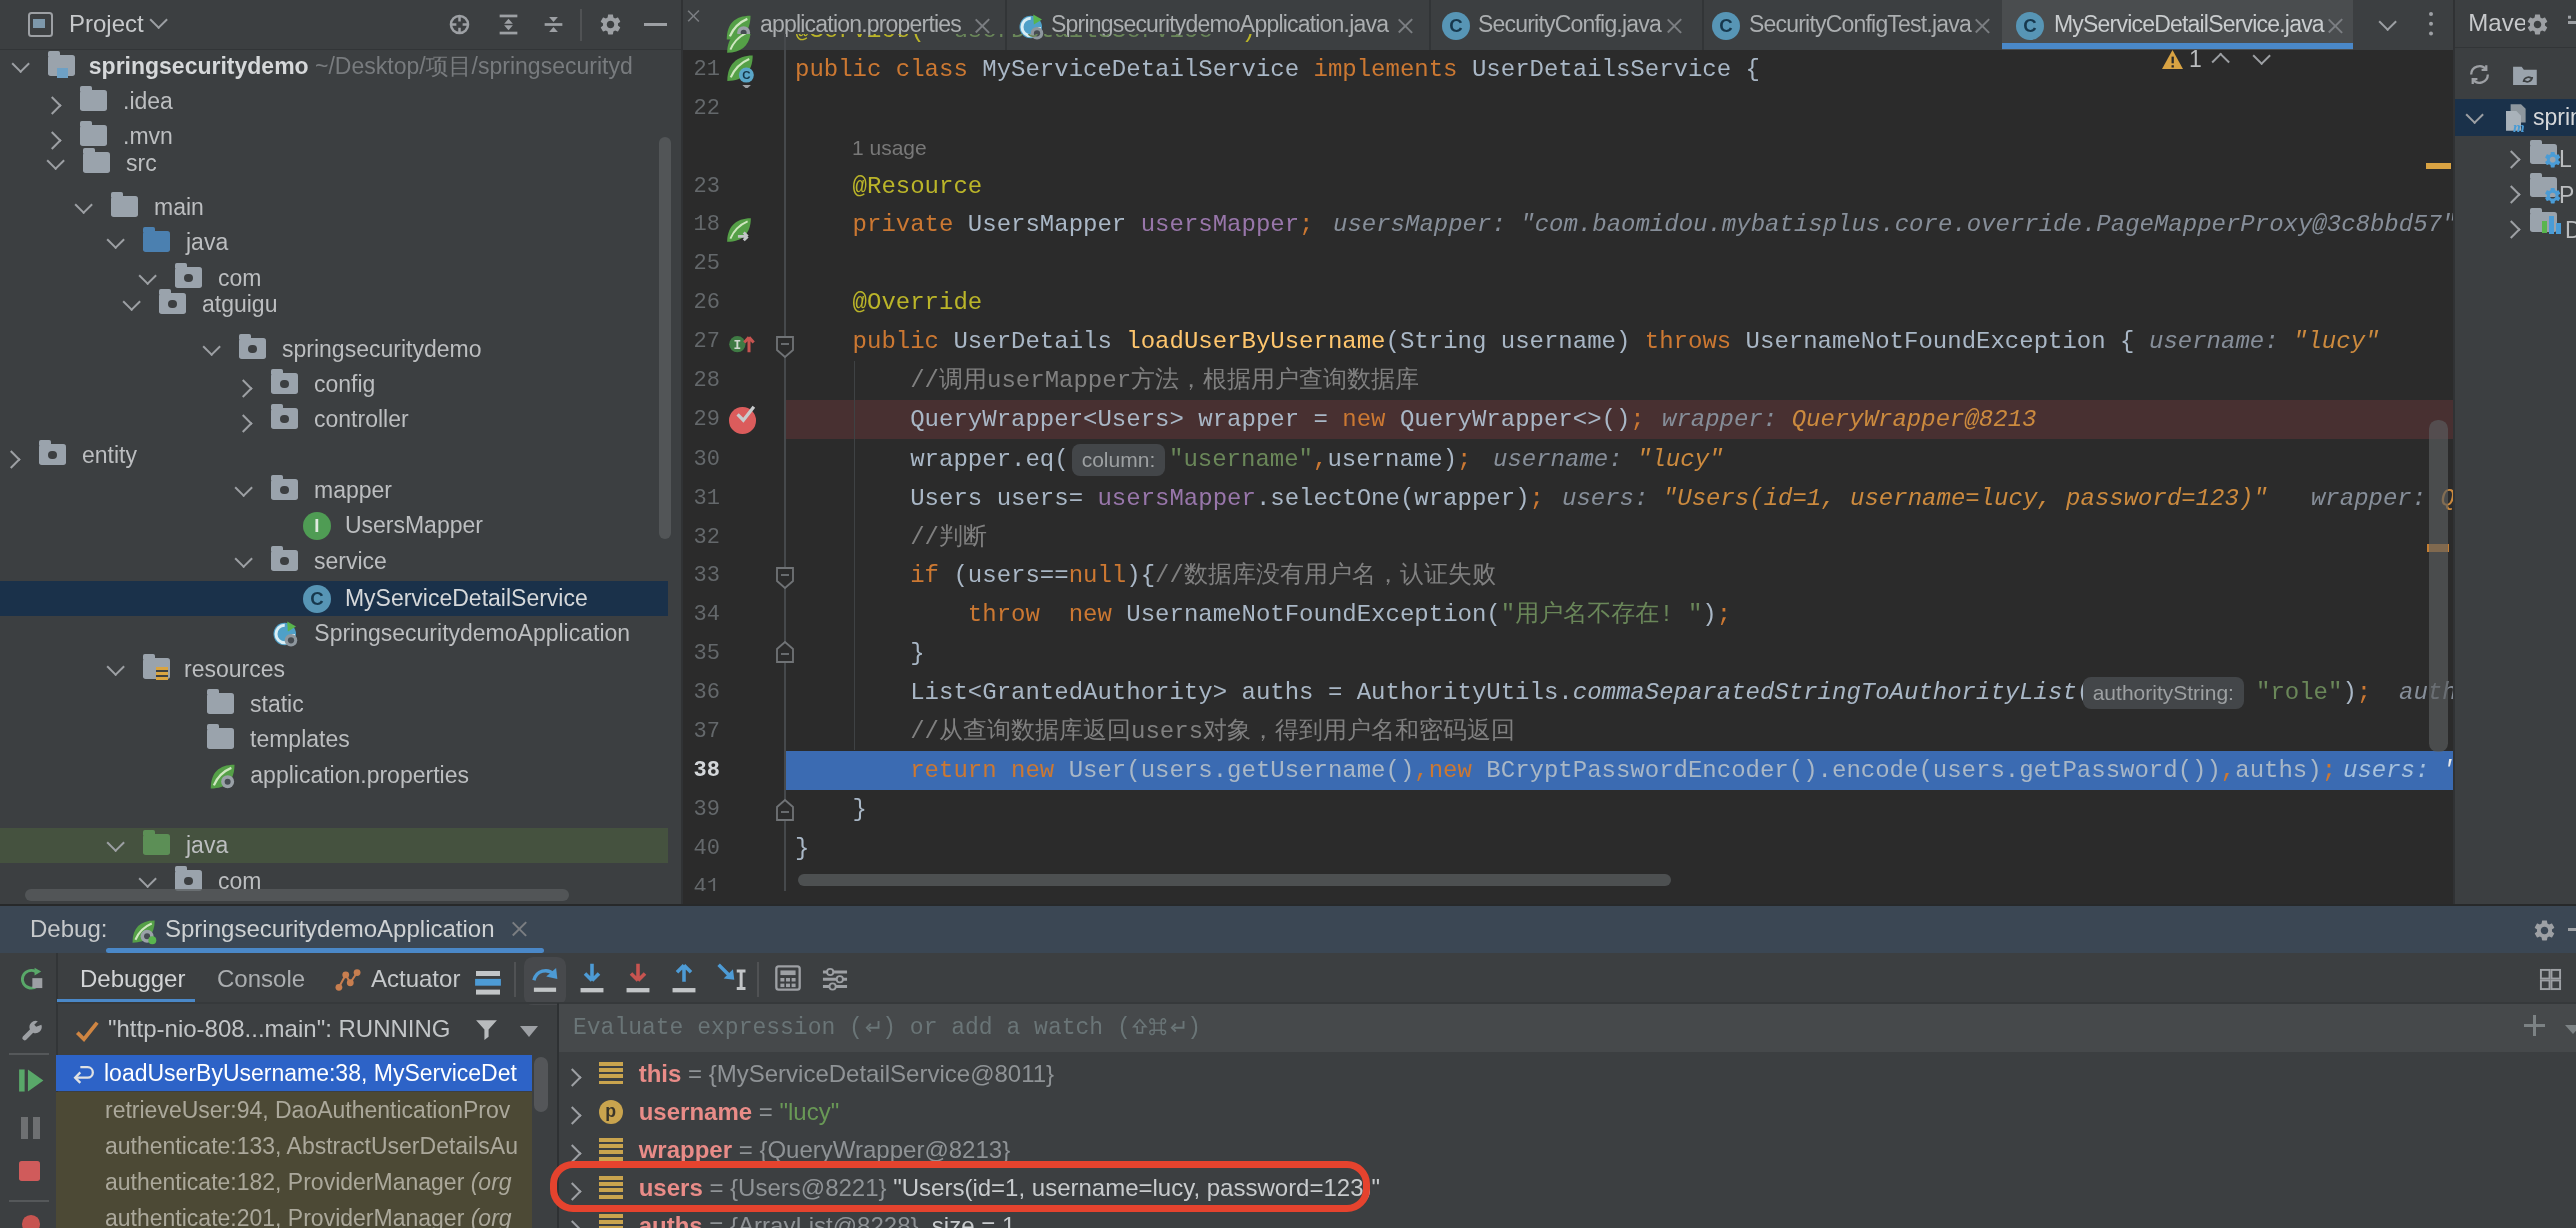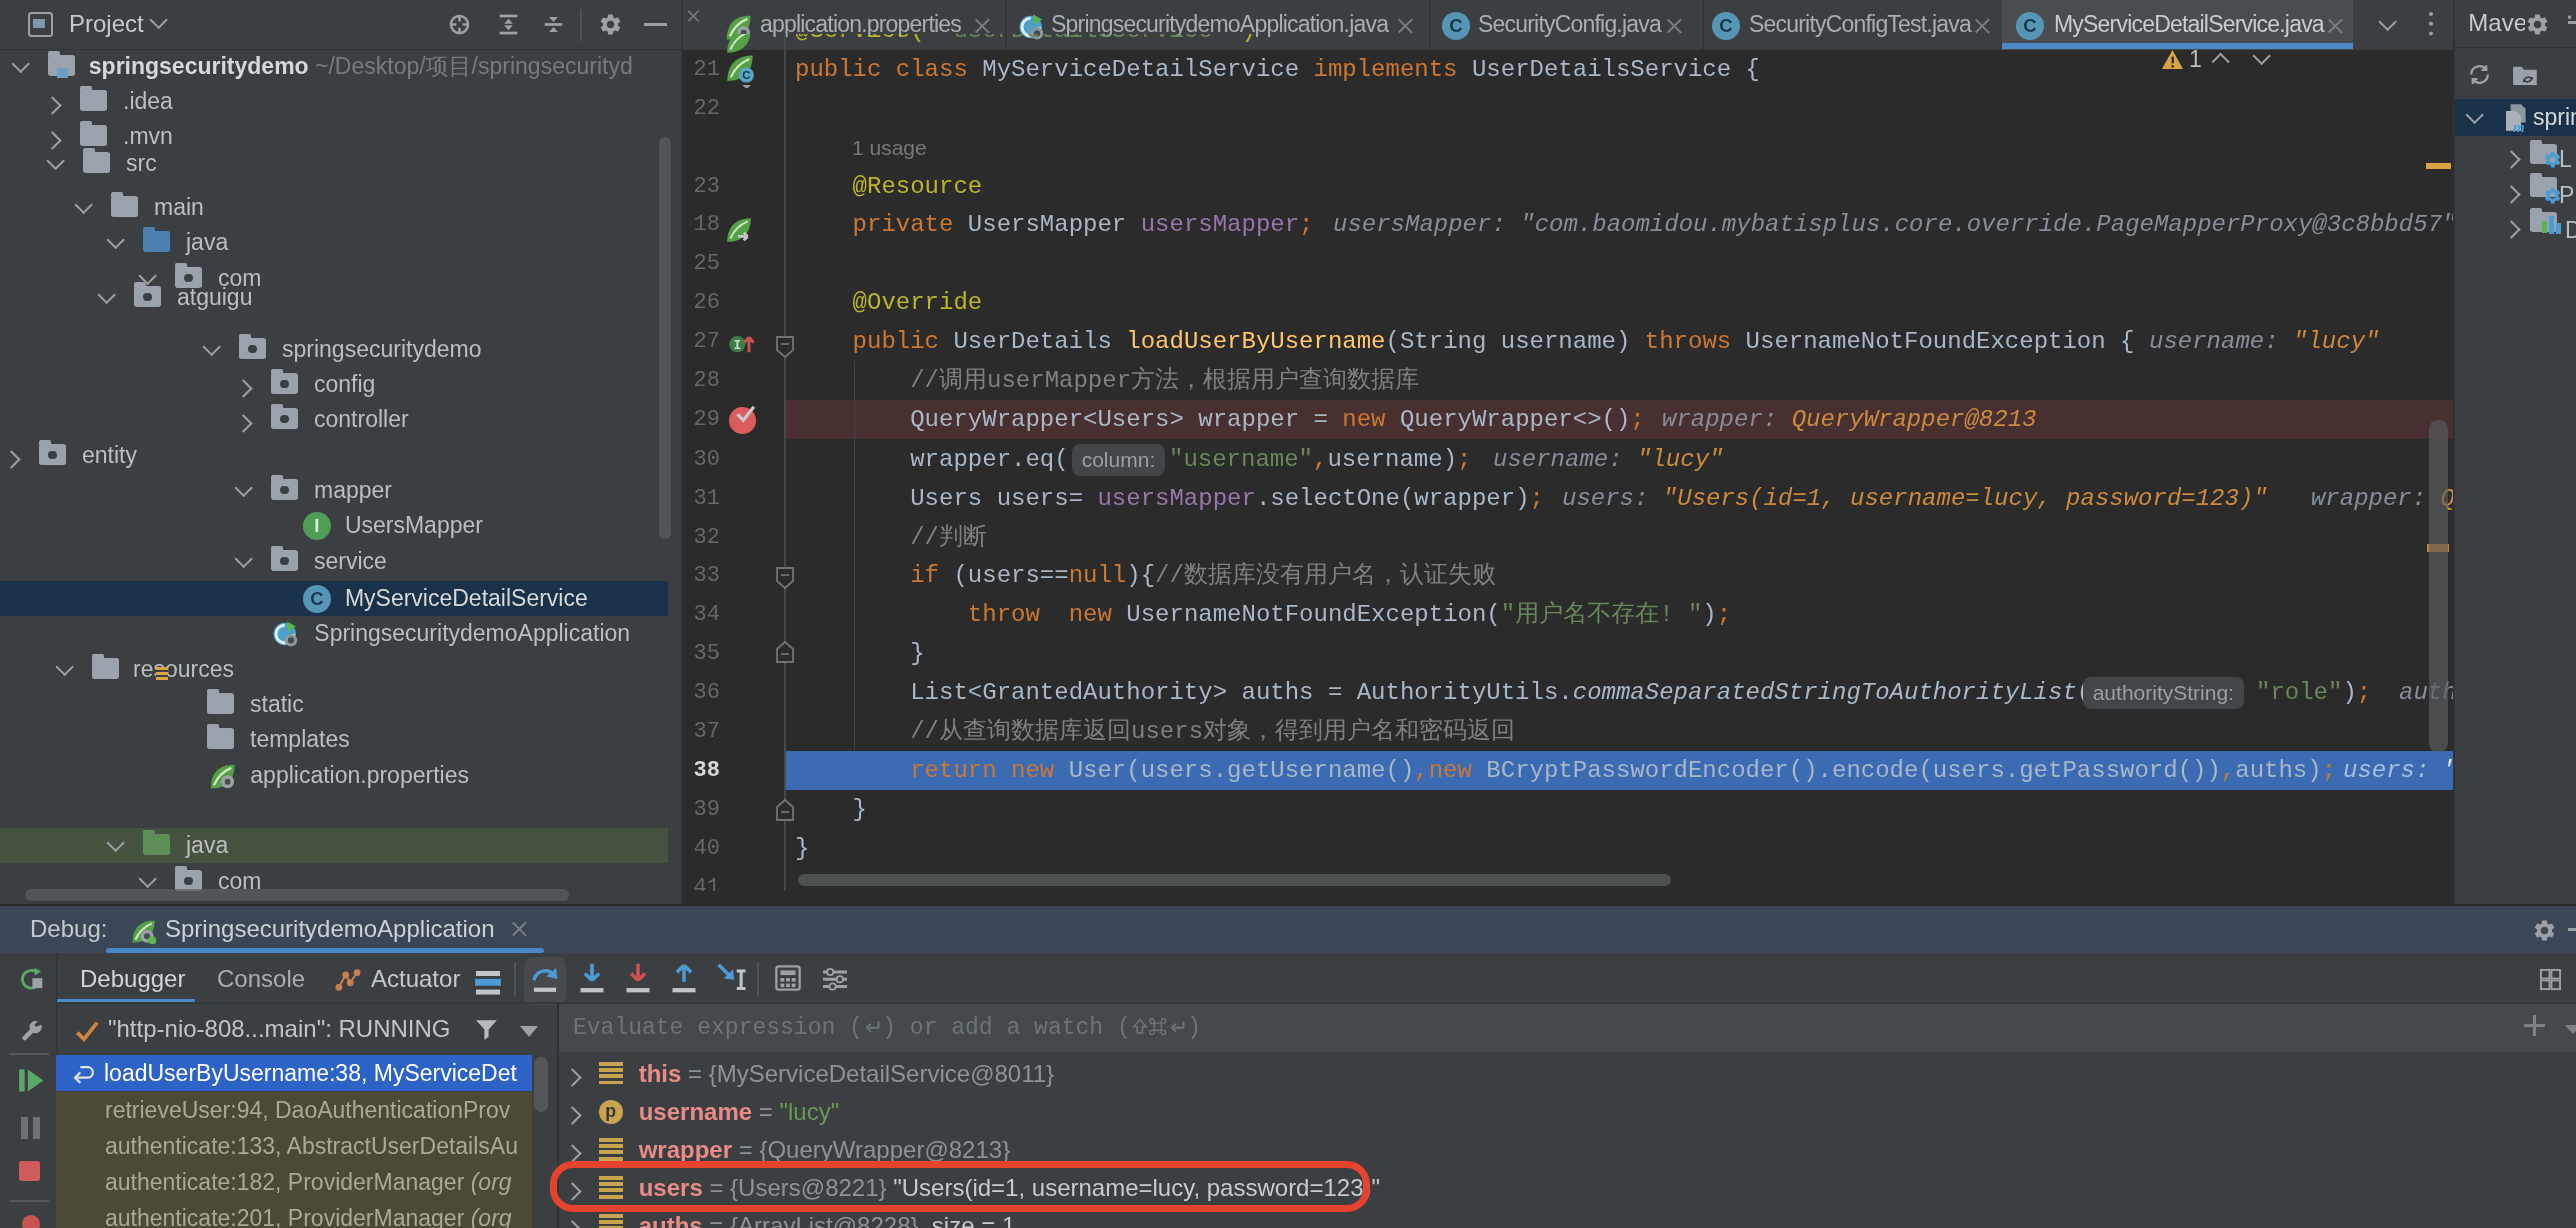--- a/index.html
+++ b/index.html
@@ -93,21 +93,21 @@
         </span><span class="fo"></span>src</div>
   <div class="trow" style="top:190px;padding-left:72px"><span class="cbox">
           <span class="cvd"></span>
         </span><span class="fo"></span>main</div>
   <div class="trow" style="top:225px;padding-left:104px"><span class="cbox">
           <span class="cvd"></span>
         </span><span class="fo blue"></span>java</div>
   <div class="trow" style="top:261px;padding-left:136px"><span class="cbox">
           <span class="cvd"></span>
         </span><span class="fo pkg"></span>com</div>
-  <div class="trow" style="top:280px;padding-left:95px"><span class="cbox">
+  <div class="trow" style="top:287px;padding-left:120px"><span class="cbox">
           <span class="cvd"></span>
         </span><span class="fo pkg"></span>atguigu</div>
   <div class="trow" style="top:332px;padding-left:200px"><span class="cbox">
           <span class="cvd"></span>
         </span><span class="fo pkg"></span>springsecuritydemo</div>
   <div class="trow" style="top:367px;padding-left:232px"><span class="cbox">
           <span class="cvr"></span>
         </span><span class="fo pkg"></span>config</div>
   <div class="trow" style="top:402px;padding-left:232px"><span class="cbox">
           <span class="cvr"></span>
@@ -123,21 +123,21 @@
           <span class="cvd"></span>
         </span><span class="fo pkg"></span>service</div>
   <div class="trow" style="top:581px;padding-left:263px;color:#d6d8da"><span class="cbox"></span><span class="ci">C</span>MyServiceDetailService</div>
   <div class="trow" style="top:616px;padding-left:232px"><span class="cbox"></span><svg width="30" height="30" viewBox="0 0 24 24" style="margin-right:13.3px;flex:none">
           <circle cx="11" cy="12" r="9" fill="#4fa0c8"></circle>
           <path d="M11 5a7 7 0 1 0 7 7" fill="none" stroke="#d9eef5" stroke-width="2.4"></path>
           <path d="M13 2l7 4-6.5 4z" fill="#59b54d"></path>
           <circle cx="16" cy="17" r="5" fill="#8e979e"></circle>
           <circle cx="16" cy="17" r="2.5" fill="#464c52"></circle>
         </svg>SpringsecuritydemoApplication</div>
-  <div class="trow" style="top:652px;padding-left:53px"><span class="cbox">
+  <div class="trow" style="top:652px;padding-left:104px"><span class="cbox">
           <span class="cvd"></span>
         </span><span class="fo" style="margin-right:14px"></span>resources<span class="abs" style="left:156px;top:15px;width:12.4px;height:14px;background:repeating-linear-gradient(#d9a441 0 3.1px,#3c3f41 3.1px 4.9px)"></span></div>
   <div class="trow" style="top:722px;padding-left:168px"><span class="cbox"></span><span class="fo"></span>templates</div>
   <div class="trow" style="top:687px;padding-left:168px"><span class="cbox"></span><span class="fo"></span>static</div>
   <div class="trow" style="top:758px;padding-left:168px"><span class="cbox"></span><svg width="30" height="30" viewBox="0 0 24 24" style="margin-right:13.3px;flex:none">
           <path d="M3 22C3 9.5 9.5 3 22 3 22 15.5 15.5 22 3 22Z" fill="#55a047"></path>
           <path d="M5.5 19.5C8 13.5 13.5 8 19.5 5.5" stroke="#cfe7c0" stroke-width="1.8" fill="none"></path>
           <circle cx="16.5" cy="16.5" r="5.2" fill="#9aa1a7"></circle>
           <circle cx="16.5" cy="16.5" r="2.4" fill="#464c52"></circle>
         </svg>application.properties</div>

